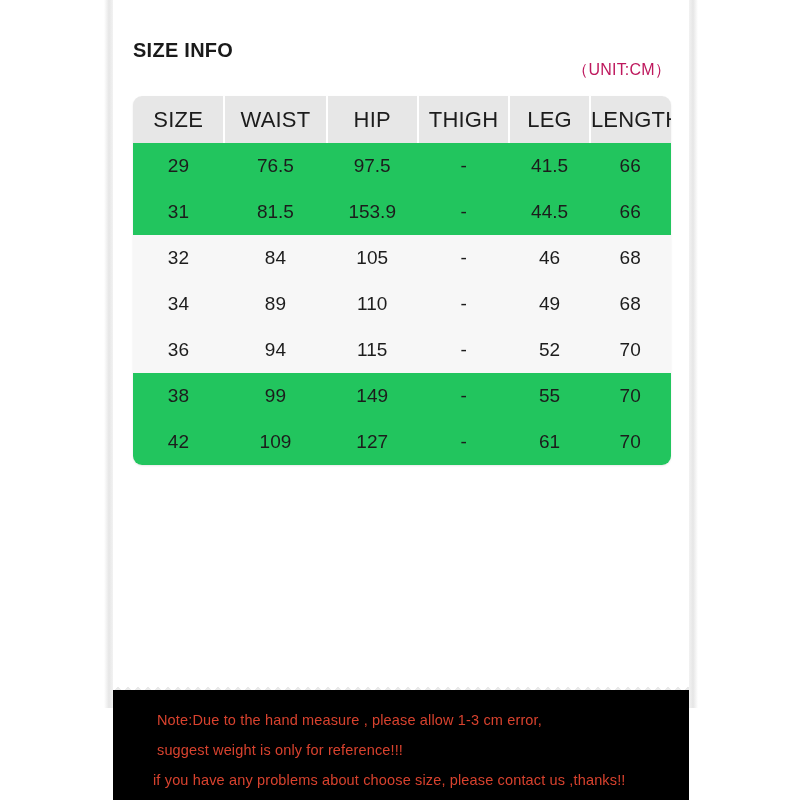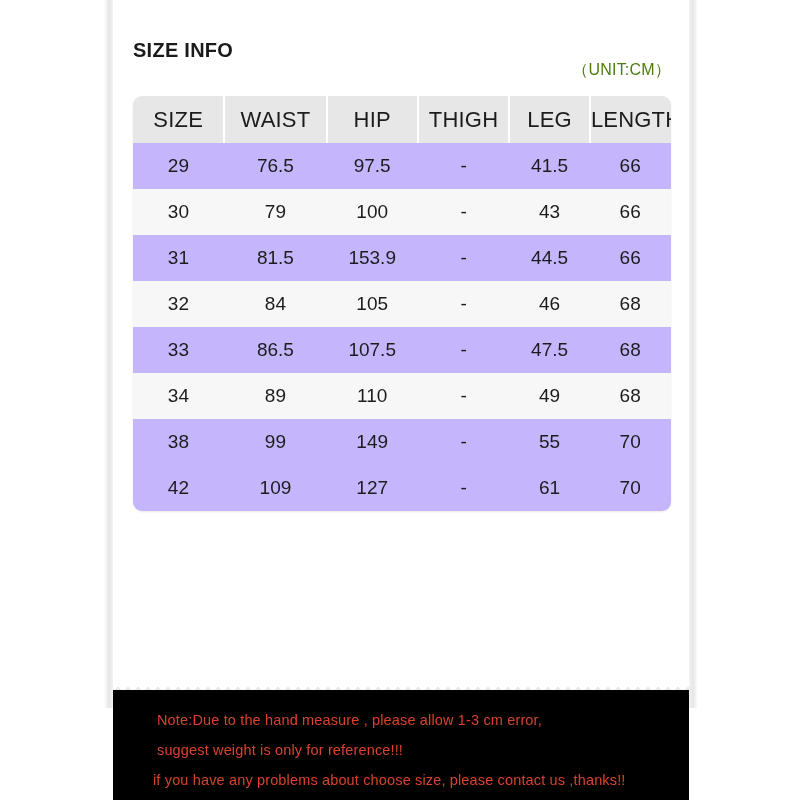--- a/index.html
+++ b/index.html
@@ -75,21 +75,21 @@
     font-family: "Liberation Sans", "DejaVu Sans", sans-serif;
     transform: scaleX(0.95);
     transform-origin: left center;
   }
   .unit {
     position: absolute;
     right: 0;
     top: 22px;
     font-size: 16px;
     font-weight: 400;
-    color: #4d7c0f;
+    color: #be185d;
     letter-spacing: 0.2px;
     white-space: nowrap;
   }
 
   
   .table-wrap {
     position: absolute;
     left: 20px;
     top: 96px;
     width: 538px;
@@ -116,21 +116,21 @@
   table.size-table thead th {
     background: #e7e7e7;
     font-weight: 400;
     font-size: 22px;
     height: 47px;
     border-right: 2px solid #ffffff;
     letter-spacing: 0.2px;
   }
   table.size-table thead th:last-child { border-right: none; }
 
-  table.size-table tbody tr.odd  td { background: #c4b5fd; }
+  table.size-table tbody tr.odd  td { background: #22c55e; }
   table.size-table tbody tr.even td { background: #f7f7f7; }
   table.size-table tbody td { border-right: 1px solid transparent; }
 
   
   col.c-size   { width: 17.0%; }
   col.c-waist  { width: 19.0%; }
   col.c-hip    { width: 17.0%; }
   col.c-thigh  { width: 17.0%; }
   col.c-leg    { width: 15.0%; }
   col.c-length { width: 15.0%; }
@@ -195,59 +195,51 @@
         </thead>
         <tbody id="size-table-body">
             <tr class="odd">
               <td>29</td>
               <td>76.5</td>
               <td>97.5</td>
               <td>-</td>
               <td>41.5</td>
               <td>66</td>
             </tr>
-            <tr class="even">
-              <td>30</td>
-              <td>79</td>
-              <td>100</td>
-              <td>-</td>
-              <td>43</td>
-              <td>66</td>
-            </tr>
             <tr class="odd">
               <td>31</td>
               <td>81.5</td>
               <td>153.9</td>
               <td>-</td>
               <td>44.5</td>
               <td>66</td>
             </tr>
             <tr class="even">
               <td>32</td>
               <td>84</td>
               <td>105</td>
               <td>-</td>
               <td>46</td>
               <td>68</td>
             </tr>
-            <tr class="odd">
-              <td>33</td>
-              <td>86.5</td>
-              <td>107.5</td>
-              <td>-</td>
-              <td>47.5</td>
-              <td>68</td>
-            </tr>
             <tr class="even">
               <td>34</td>
               <td>89</td>
               <td>110</td>
               <td>-</td>
               <td>49</td>
               <td>68</td>
+            </tr>
+            <tr class="even">
+              <td>36</td>
+              <td>94</td>
+              <td>115</td>
+              <td>-</td>
+              <td>52</td>
+              <td>70</td>
             </tr>
             <tr class="odd">
               <td>38</td>
               <td>99</td>
               <td>149</td>
               <td>-</td>
               <td>55</td>
               <td>70</td>
             </tr>
             <tr class="odd">

